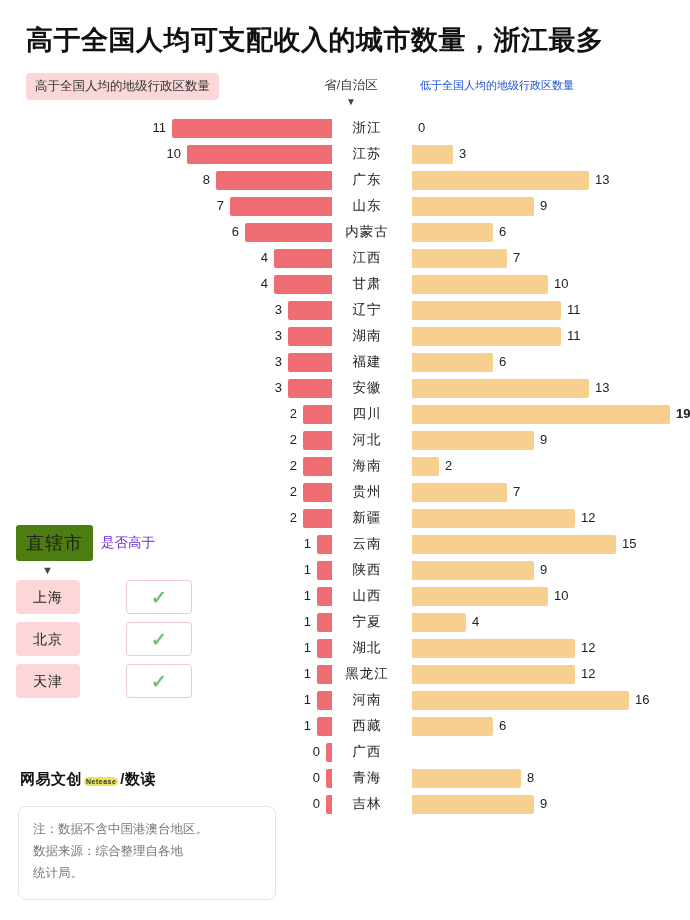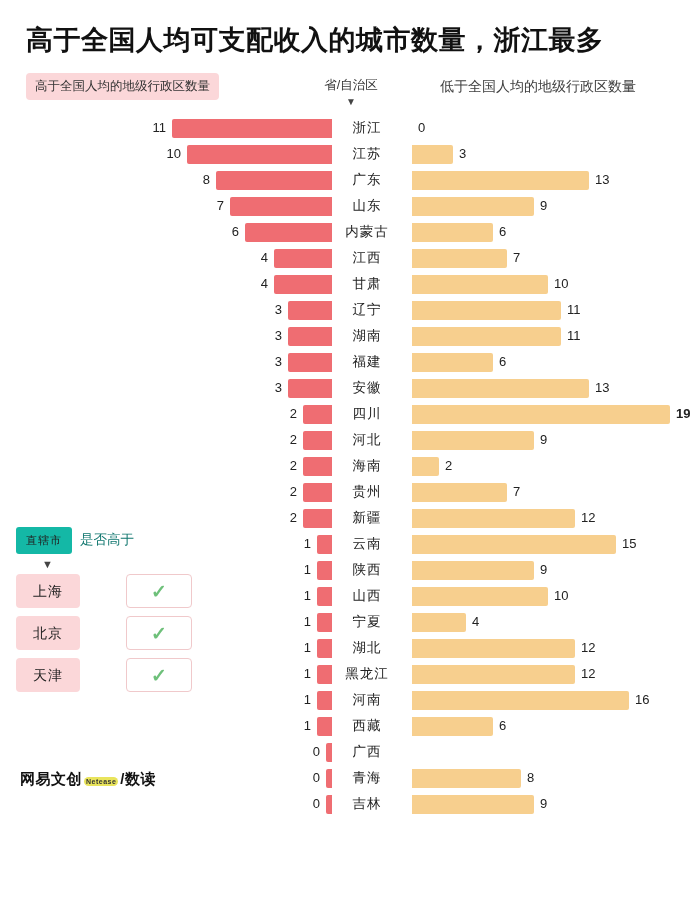--- a/index.html
+++ b/index.html
@@ -67,25 +67,24 @@
     display: block;
     font-size: 10px;
     line-height: 10px;
     margin-top: 3px;
     color: #444;
   }
   .legend-right {
     position: absolute;
     left: 392px;
     top: 0;
-    color: #404040;
-    font-size: 14px;
+    color: #1d4ed8;
+    font-size: 11px;
     padding: 5px 2px;
     white-space: nowrap;
-    margin-left: 20px;
   }
 
   
   .chart {
     position: relative;
     margin-top: 10px;
   }
   .row {
     position: relative;
     height: 26px;
@@ -153,31 +152,31 @@
     left: 16px;
     top: 525px;
     width: 176px;
   }
   .muni-head {
     display: flex;
     gap: 4px;
     align-items: center;
   }
   .muni-head .h1 {
-    background: #14b8a6;
-    font-size: 11px;
+    background: #4d7c0f;
+    font-size: 18px;
     padding: 6px 10px;
     border-radius: 3px;
     letter-spacing: 1px;
     color: #222;
   }
   .muni-head .h2 {
     font-size: 13.5px;
     padding: 6px 4px;
-    color: #0f766e;
+    color: #6d28d9;
     text-align: center;
   }
   .muni-arrow {
     text-align: left;
     padding-left: 26px;
     font-size: 11px;
     color: #444;
     line-height: 18px;
   }
   .muni-item {
@@ -595,14 +594,19 @@
         </div>
       </div>
   </div>
 
   <div class="brand">
     <span>网易文创</span>
     <span class="logo-badge">Netease</span>
     <span>/数读</span>
   </div>
 
+  <div class="note">
+    <div>注：数据不含中国港澳台地区。</div>
+    <div>数据来源：综合整理自各地</div>
+    <div>统计局。</div>
+  </div>
 
 </div>
 
 </body></html>

